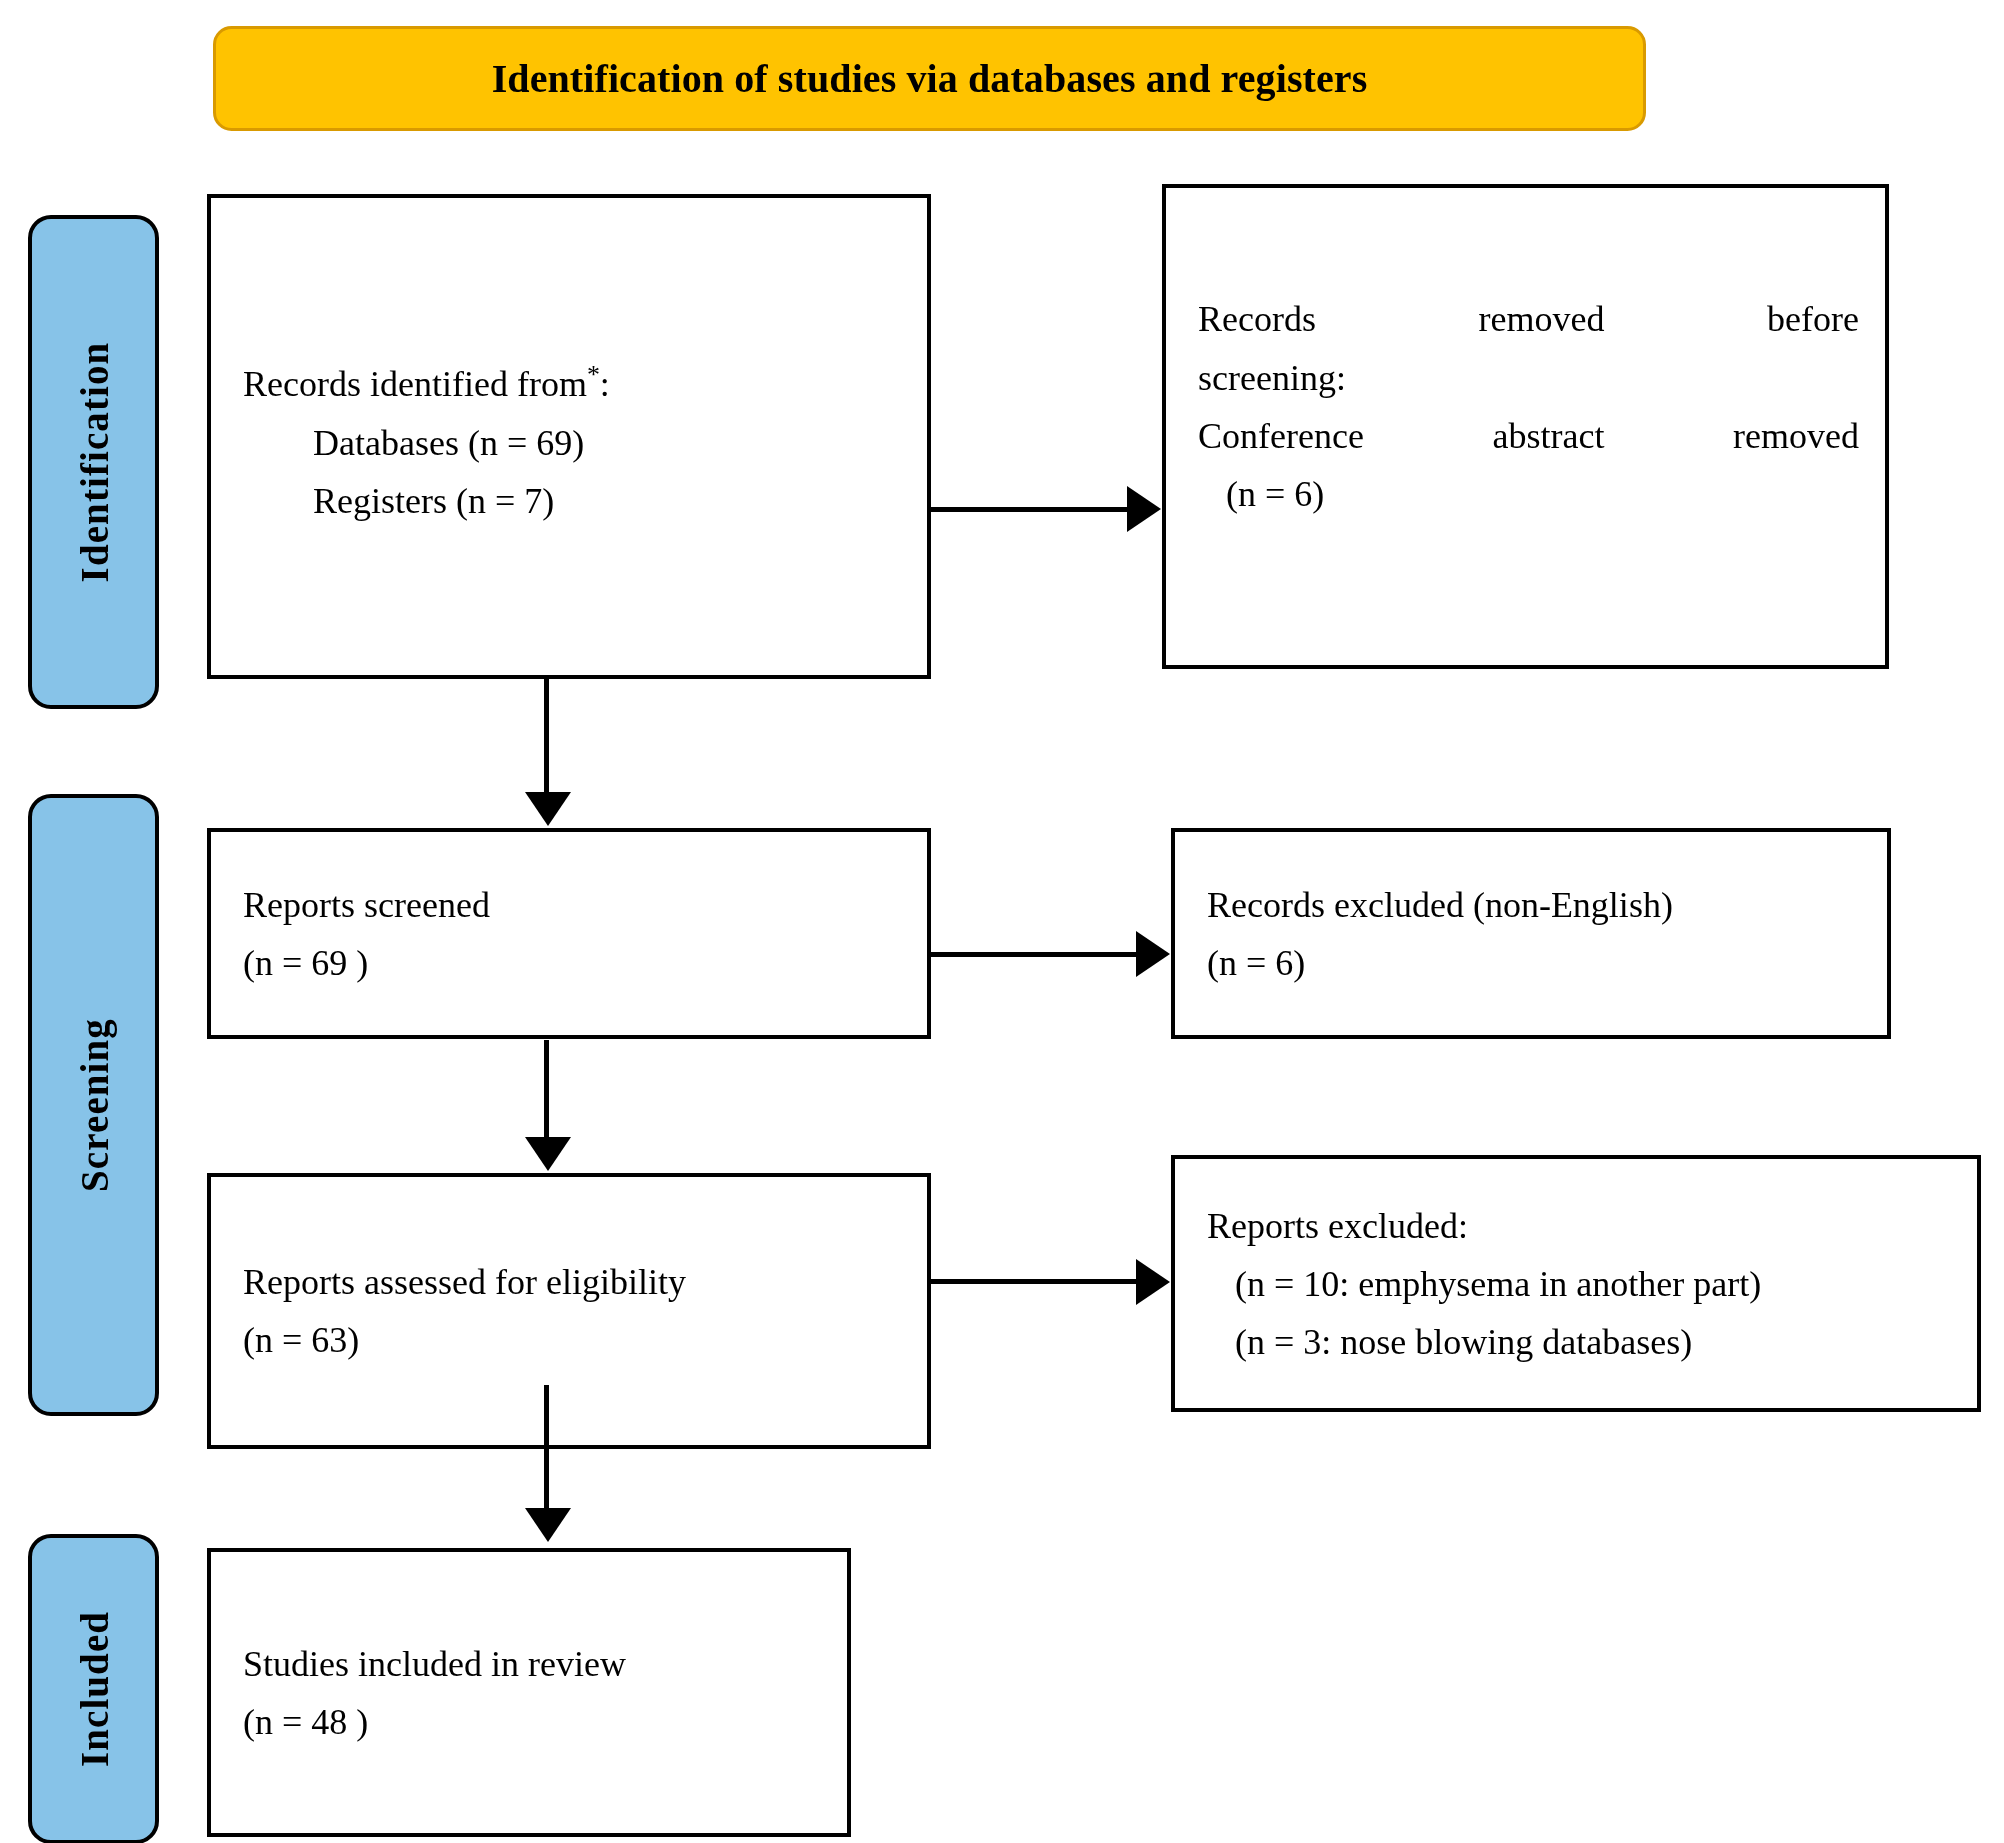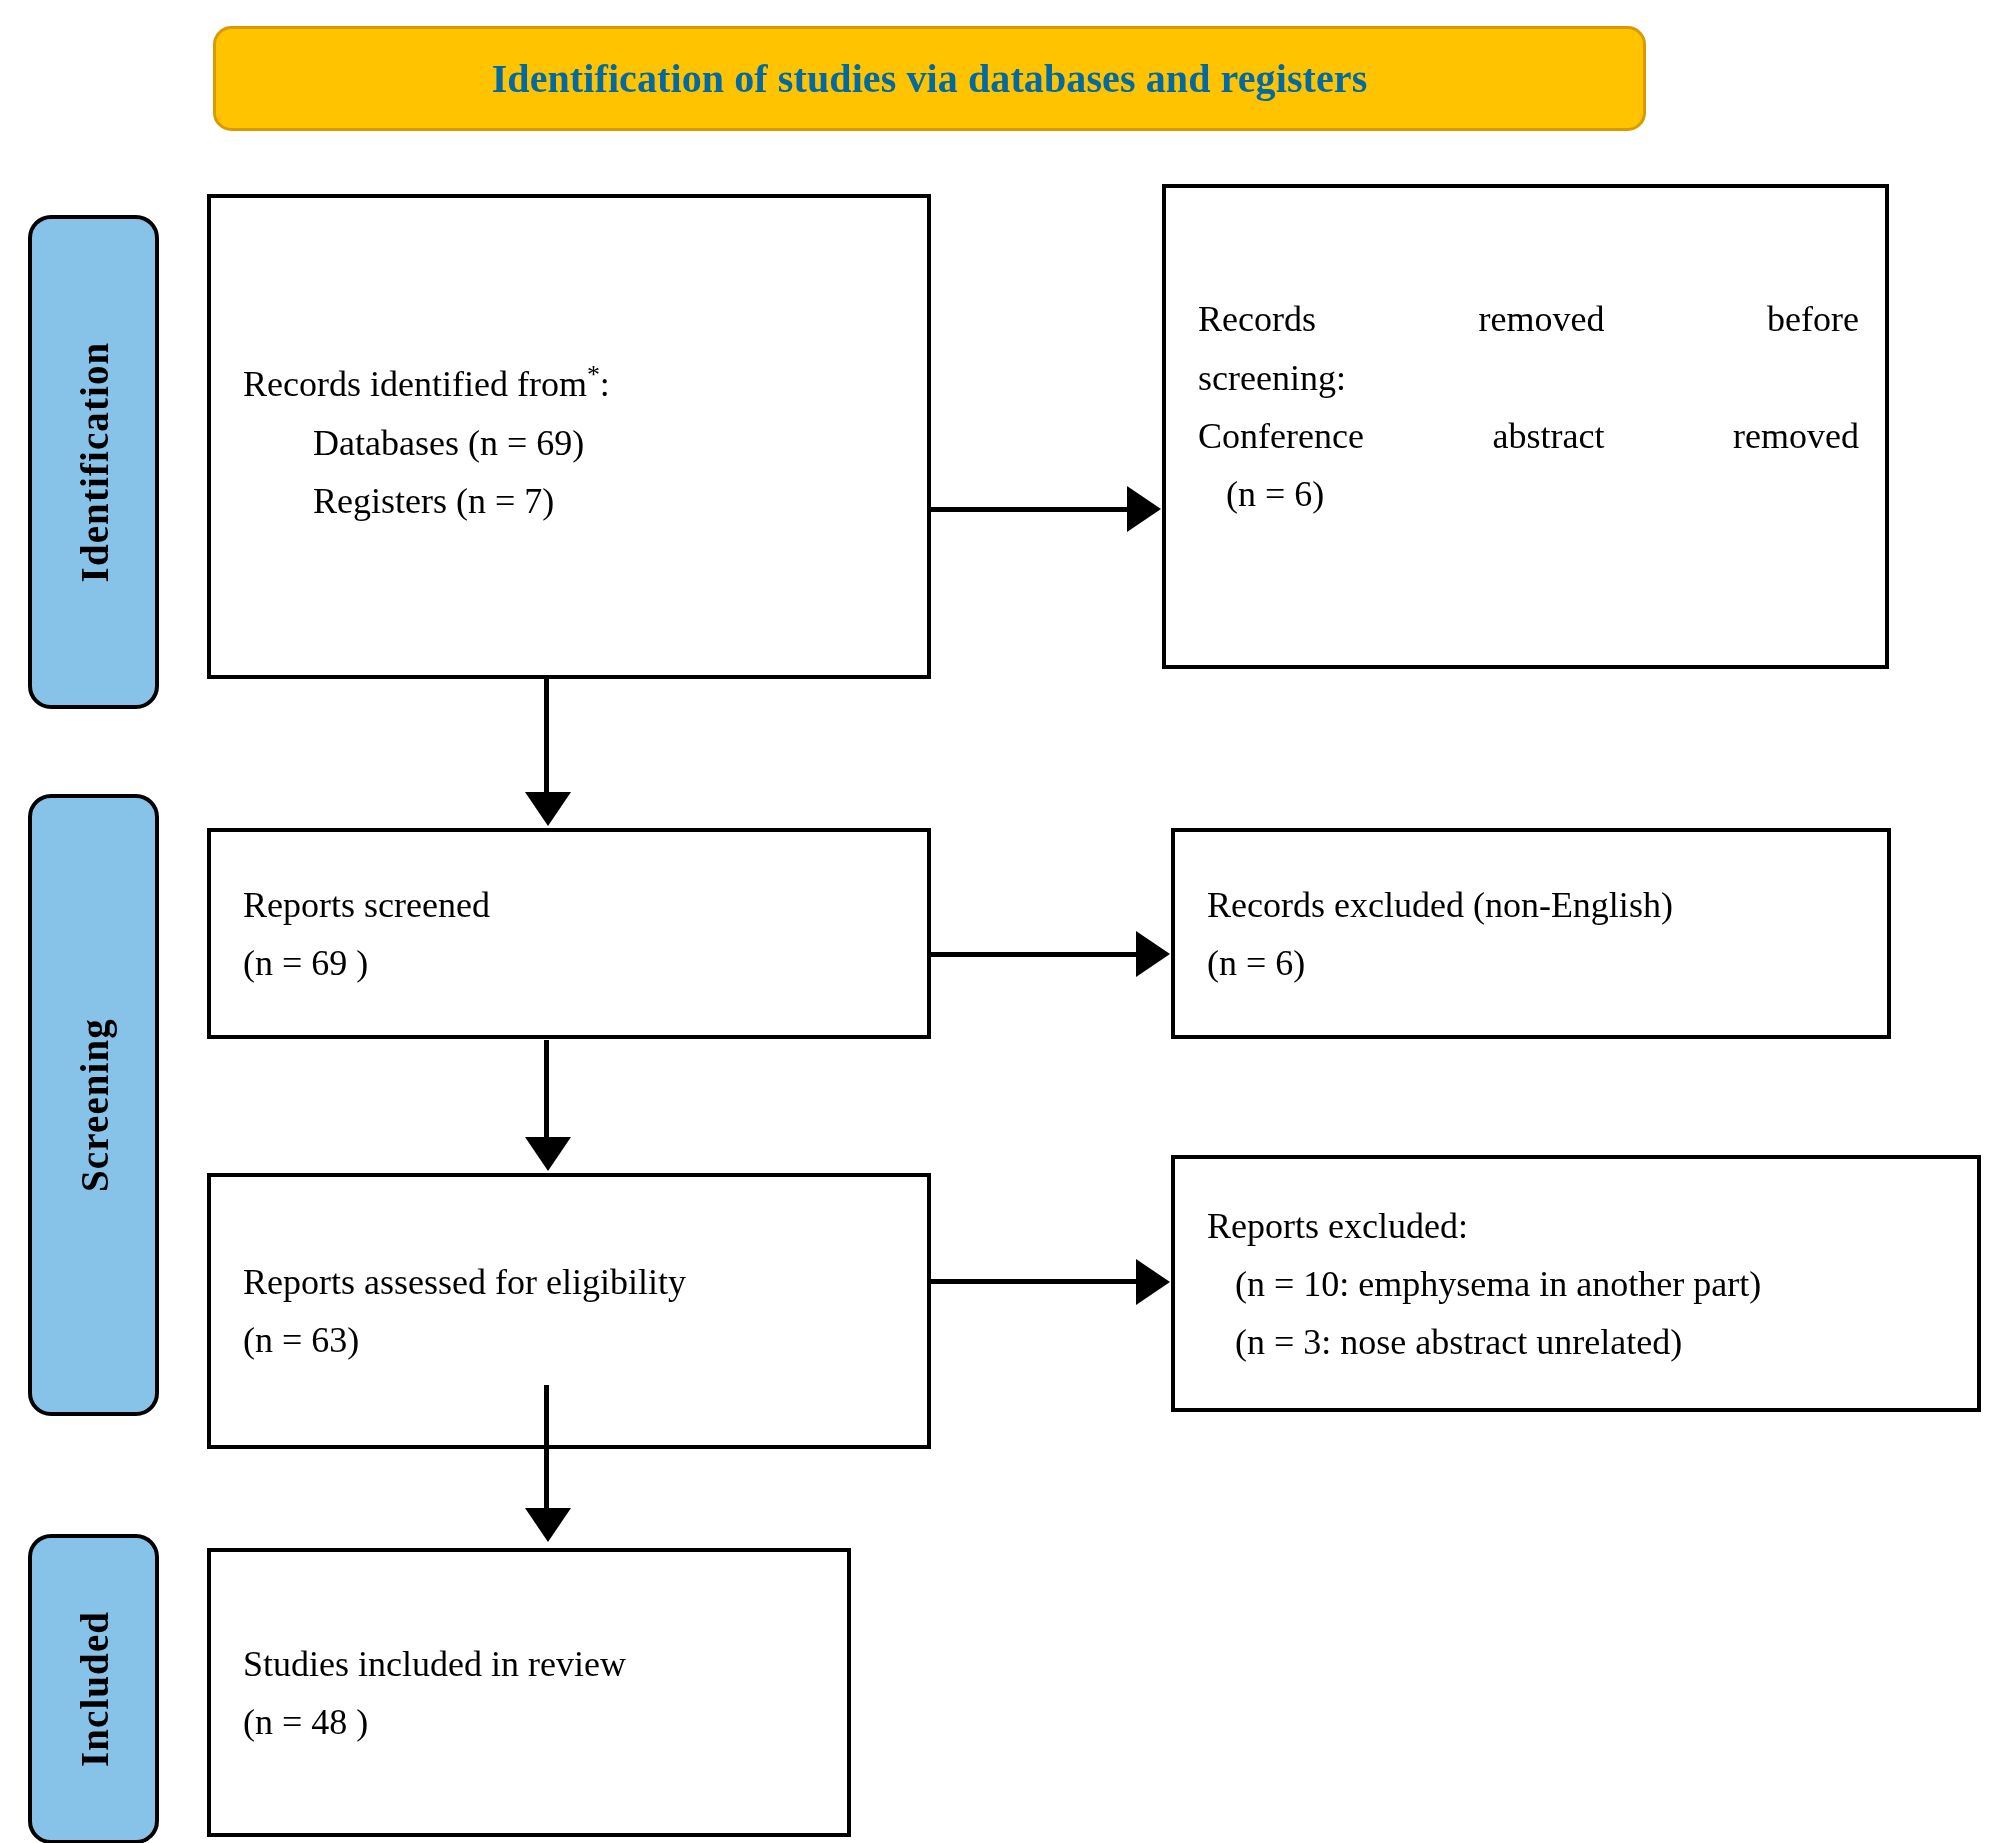--- a/index.html
+++ b/index.html
@@ -29,21 +29,21 @@
     box-sizing: border-box;
     display: flex;
     align-items: center;
     justify-content: center;
   }
   #title-banner .title-text {
     font-weight: bold;
     font-size: 40px;
     letter-spacing: 0.1px;
     line-height: 1;
-    color: #0369a1;
+    color: #000000;
     white-space: nowrap;
   }
 
   
   .stage-rail {
     position: absolute;
     background: #87C3E8;
     border: 4.9px solid #000000;
     border-radius: 23px;
     box-sizing: border-box;
@@ -191,21 +191,21 @@
   <div class="box-body">
     <span class="line">Reports assessed for eligibility</span>
     <span class="line">(n = 63)</span>
   </div>
 </div>
 
 <div class="flow-box" id="box-reports-excl">
   <div class="box-body">
     <span class="line">Reports excluded:</span>
     <span class="line indent-sm">(n = 10: emphysema in another part)</span>
-    <span class="line indent-sm">(n = 3: nose abstract unrelated)</span>
+    <span class="line indent-sm">(n = 3: nose blowing databases)</span>
   </div>
 </div>
 
 <div class="flow-box" id="box-included">
   <div class="box-body">
     <span class="line">Studies included in review</span>
     <span class="line">(n = 48 )</span>
   </div>
 </div>
 

